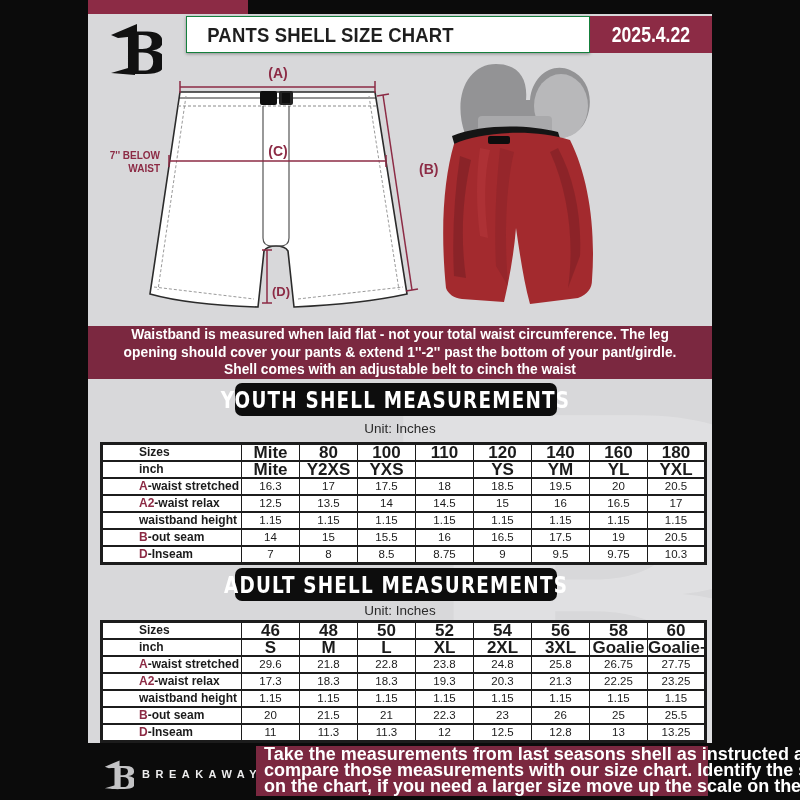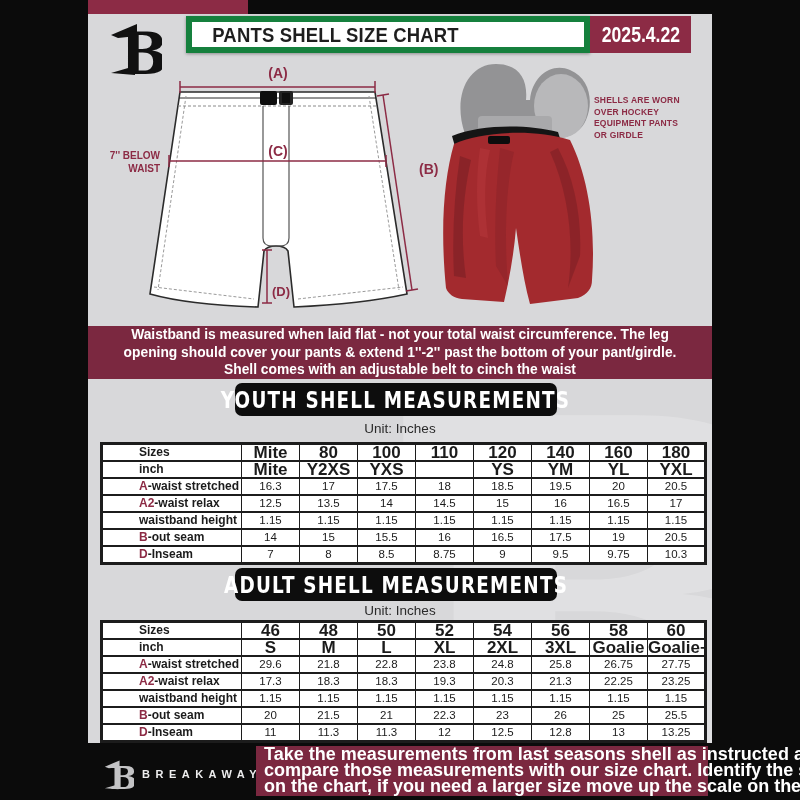--- a/index.html
+++ b/index.html
@@ -8,25 +8,25 @@
   .abs{position:absolute;}
 
   
   .top-strip{left:88px;top:0;width:160px;height:14px;background:var(--maroon-bright,#8c2b45);}
 
   
   .page{left:88px;top:14px;width:624px;height:729px;background:var(--bg,#d8d8da);overflow:hidden;}
 
   
   .logo{left:22px;top:4px;width:52px;height:60px;}
-  .title-bar{left:98px;top:2px;width:404px;height:37px;background:#fff;border:6px solid #15803d;
+  .title-bar{left:98px;top:2px;width:404px;height:37px;background:#fff;border:1px solid #15803d;
              box-sizing:border-box;display:flex;align-items:center;box-shadow:0 1px 3px rgba(0,0,0,.35);}
   .title-bar .t{font-size:21px;font-weight:700;letter-spacing:.2px;transform:scaleX(.88);
                 transform-origin:left center;white-space:nowrap;padding-left:23px;color:#1e1e1e;}
-  .date-badge{left:502px;top:2px;width:101px;height:37px;background:var(--maroon-bright,#8c2b45);
+  .date-badge{left:502px;top:2px;width:122px;height:37px;background:var(--maroon-bright,#8c2b45);
               display:flex;align-items:center;justify-content:center;}
   .date-badge .t{color:#fff;font-size:22px;font-weight:700;transform:scaleX(.8);white-space:nowrap;}
 
   
   .diagram{left:20px;top:48px;width:340px;height:258px;}
   .photo{left:352px;top:42px;width:170px;height:255px;}
   .caption{left:506px;top:81px;width:118px;color:var(--maroon-bright,#8c2b45);
            font-size:8.5px;font-weight:700;line-height:11.5px;letter-spacing:.2px;}
 
   
@@ -149,26 +149,20 @@
              C70,220 74,196 76,172 C80,200 84,226 90,248 L138,242
              C148,238 152,232 152,224 C156,170 148,120 130,84 C92,72 40,76 14,88 Z" style="fill:var(--shell-red,#a32a2e)"></path>
     <path d="M20,100 C14,140 12,180 14,220 L26,222 C20,180 23,140 31,104 Z" style="fill:var(--shell-red-dark,#7d2025)" opacity=".65"></path>
     <path d="M118,92 C134,122 142,160 140,200 L128,232 C134,190 130,140 110,96 Z" style="fill:var(--shell-red-dark,#7d2025)" opacity=".6"></path>
     <path d="M60,92 C56,130 54,170 56,210 L68,230 C64,180 66,130 74,96 Z" style="fill:var(--shell-red-dark,#7d2025)" opacity=".35"></path>
     <path d="M40,92 C36,120 36,150 40,180 L48,182 C44,150 44,118 50,94 Z" fill="#b8383c" opacity=".5"></path>
 
     <rect x="48" y="80" width="22" height="8" rx="2" fill="#0d0d0d"></rect>
   </svg>
 
-  <div class="abs caption">
-    <div>SHELLS ARE WORN</div>
-    <div>OVER HOCKEY</div>
-    <div>EQUIPMENT PANTS</div>
-    <div>OR GIRDLE</div>
-  </div>
 
   <div class="abs notice">
     <div>Waistband is measured when laid flat - not your total waist circumference. The leg</div>
     <div>opening should cover your pants &amp; extend 1''-2'' past the bottom of your pant/girdle.</div>
     <div>Shell comes with an adjustable belt to cinch the waist</div>
   </div>
 
   <div class="abs watermark">B</div>
 
   <div class="abs section-banner" style="top:369px;">

